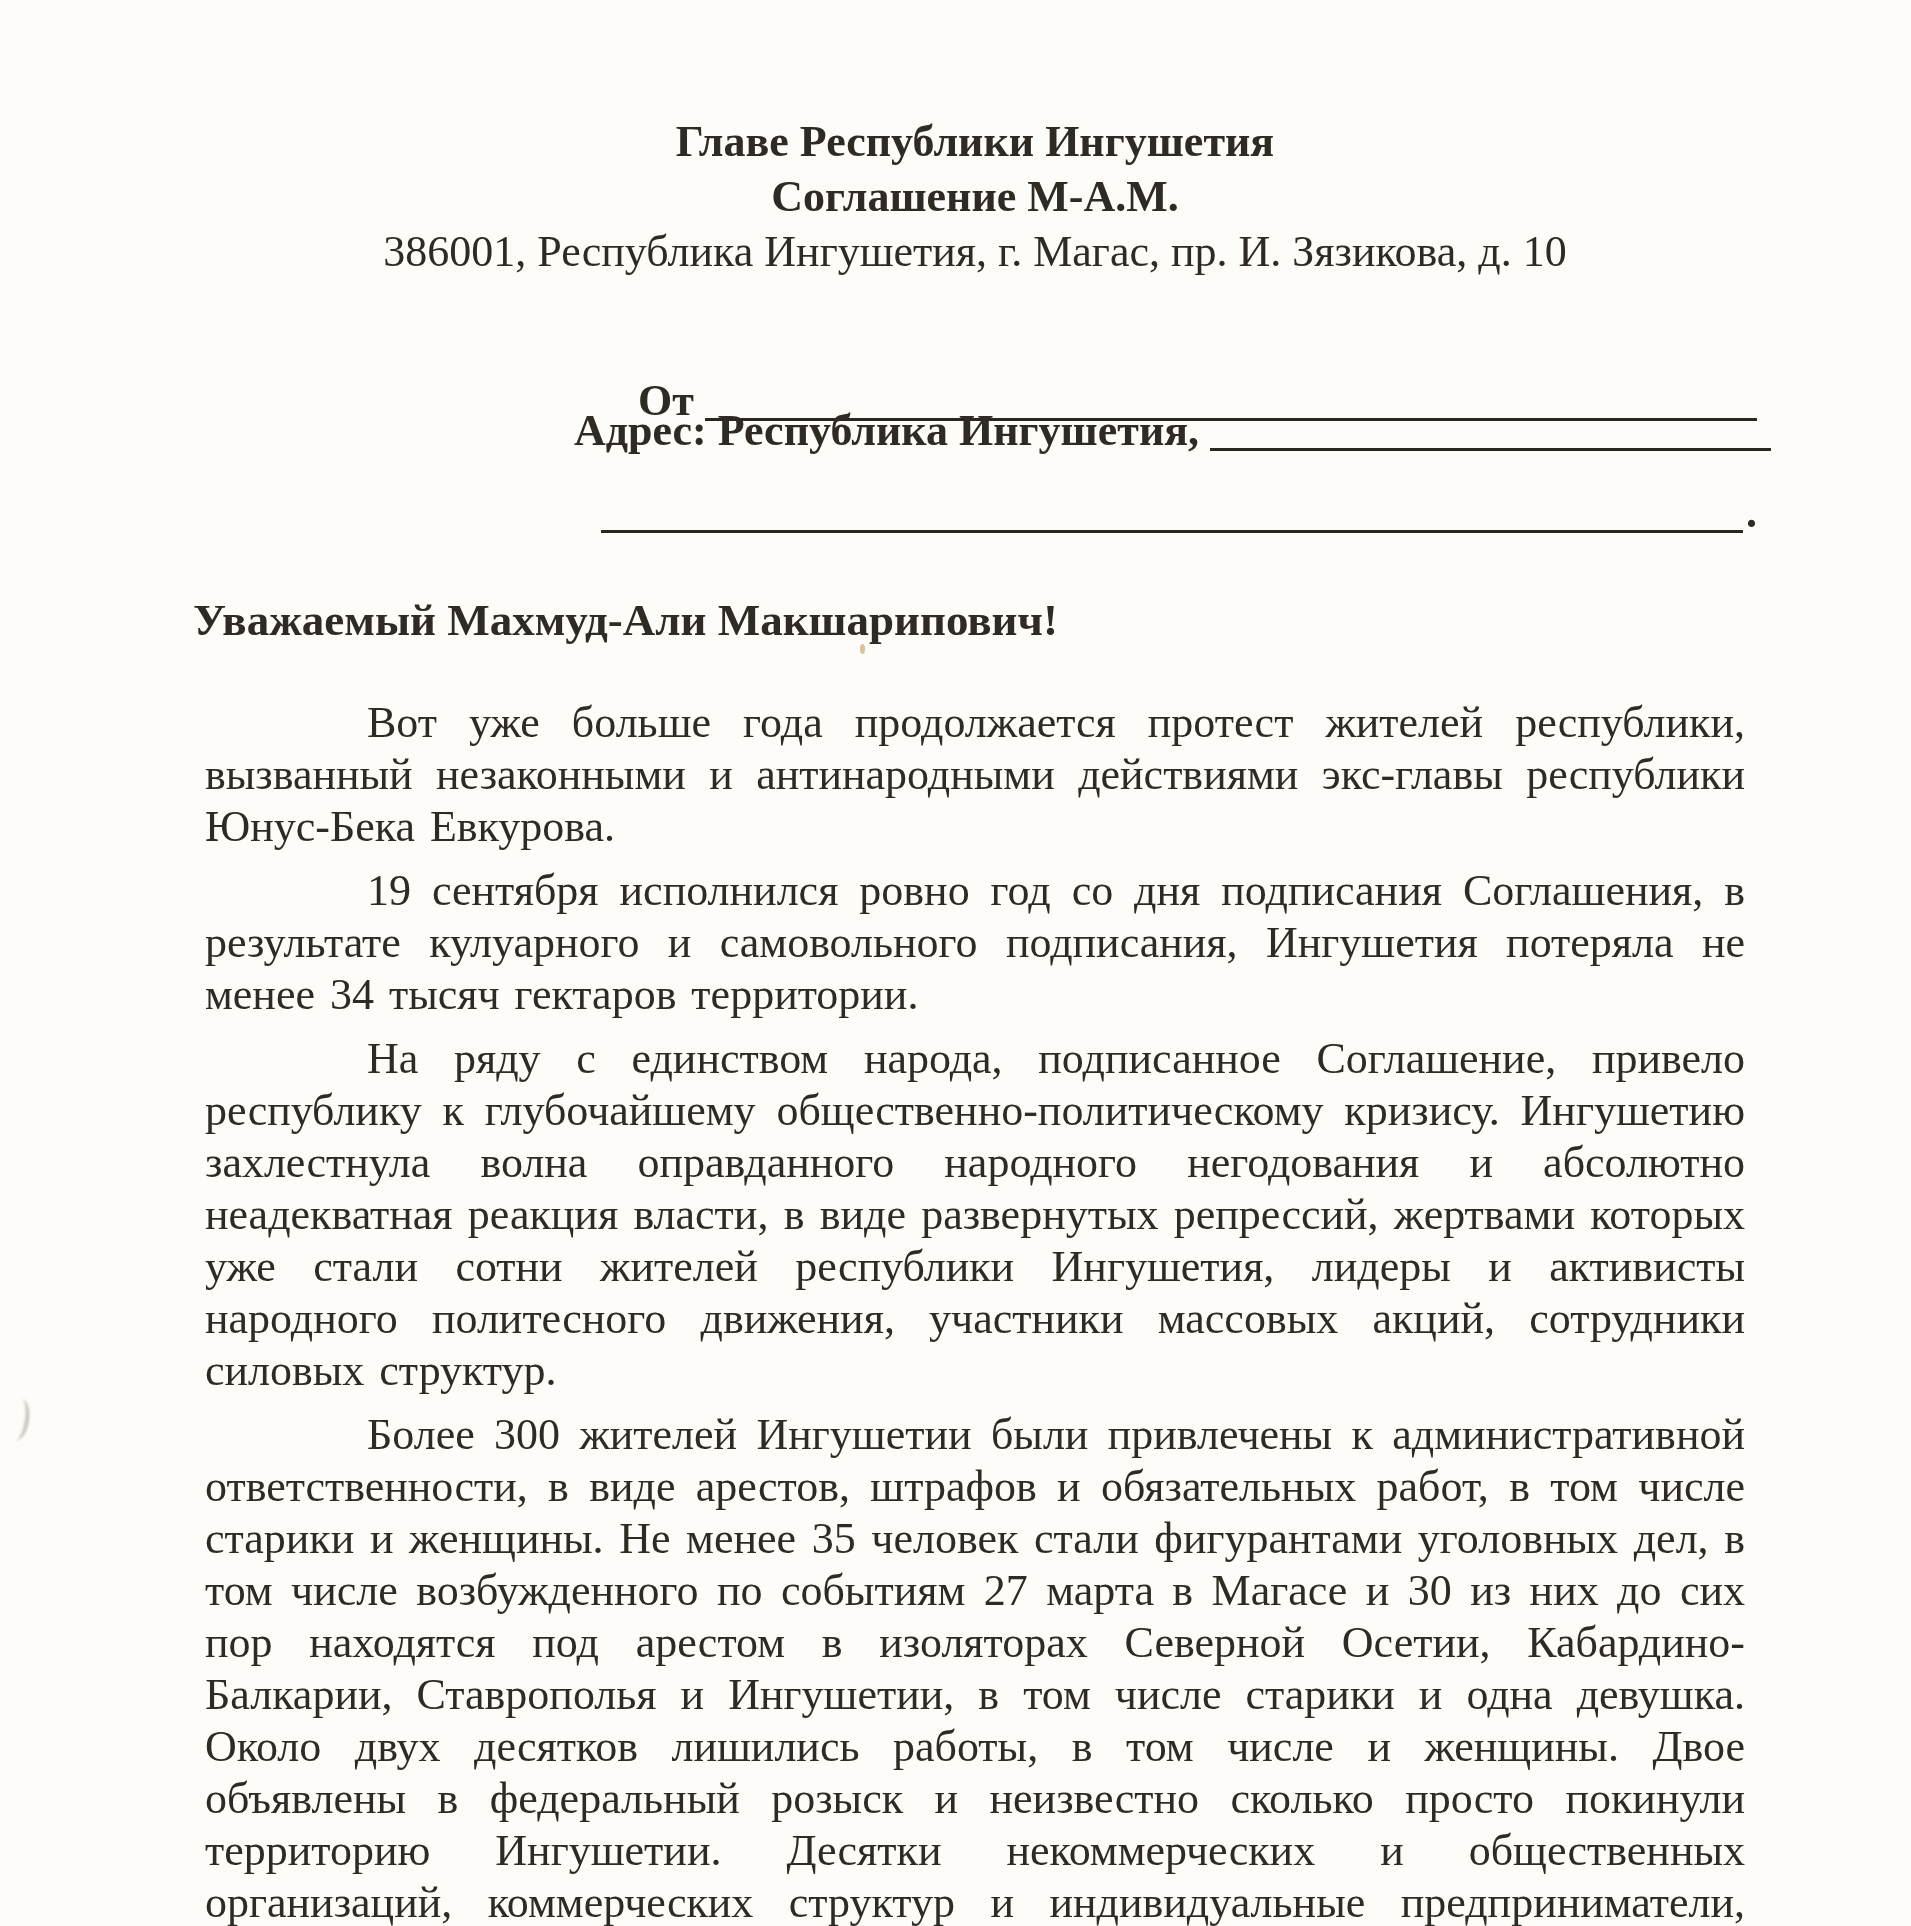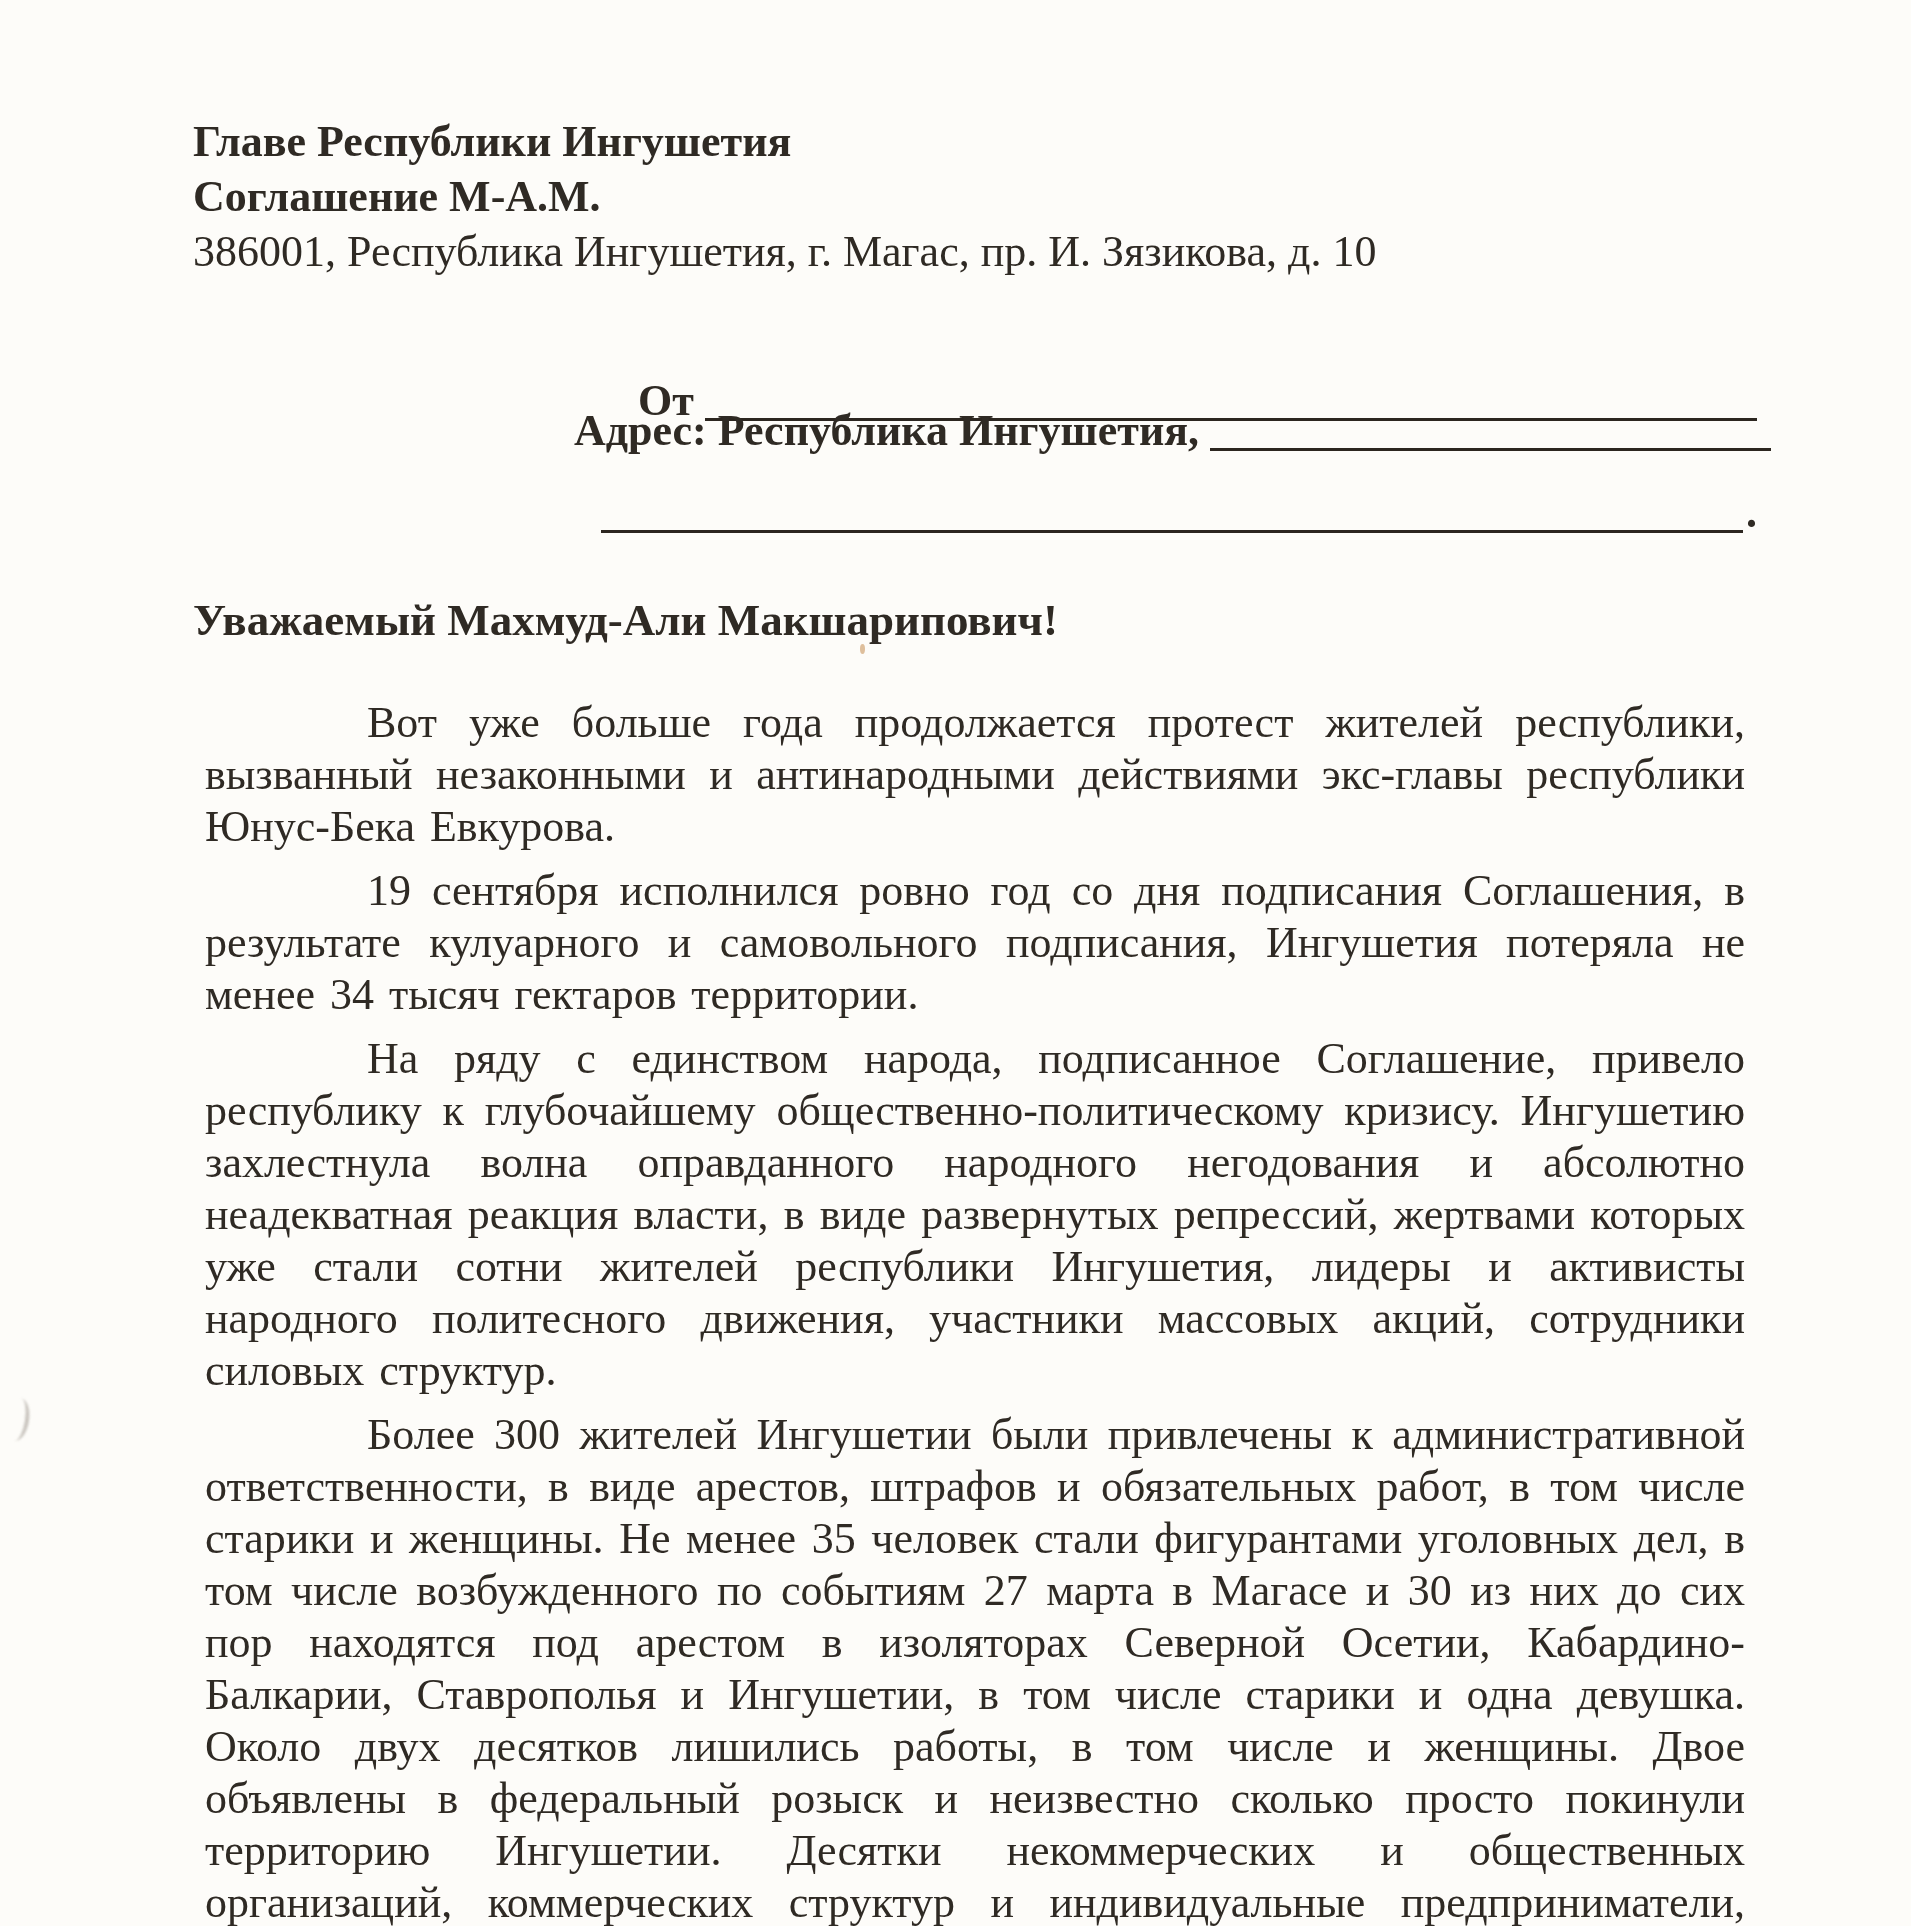--- a/index.html
+++ b/index.html
@@ -10,21 +10,21 @@
     margin: 0 auto;
     background: #fdfcf9;
     font-family: "Liberation Serif", "DejaVu Serif", serif;
     color: #2f2a24;
     overflow: hidden;
   }
   
   .recipient {
     position: absolute;
     top: 114px; left: 193px; right: 154px;
-    text-align: left;
+    text-align: center;
     font-size: 44px;
     line-height: 55px;
   }
   .recipient .r-bold { font-weight: bold; }
 
   
   .form-row {
     position: absolute;
     display: flex;
     align-items: flex-end;

